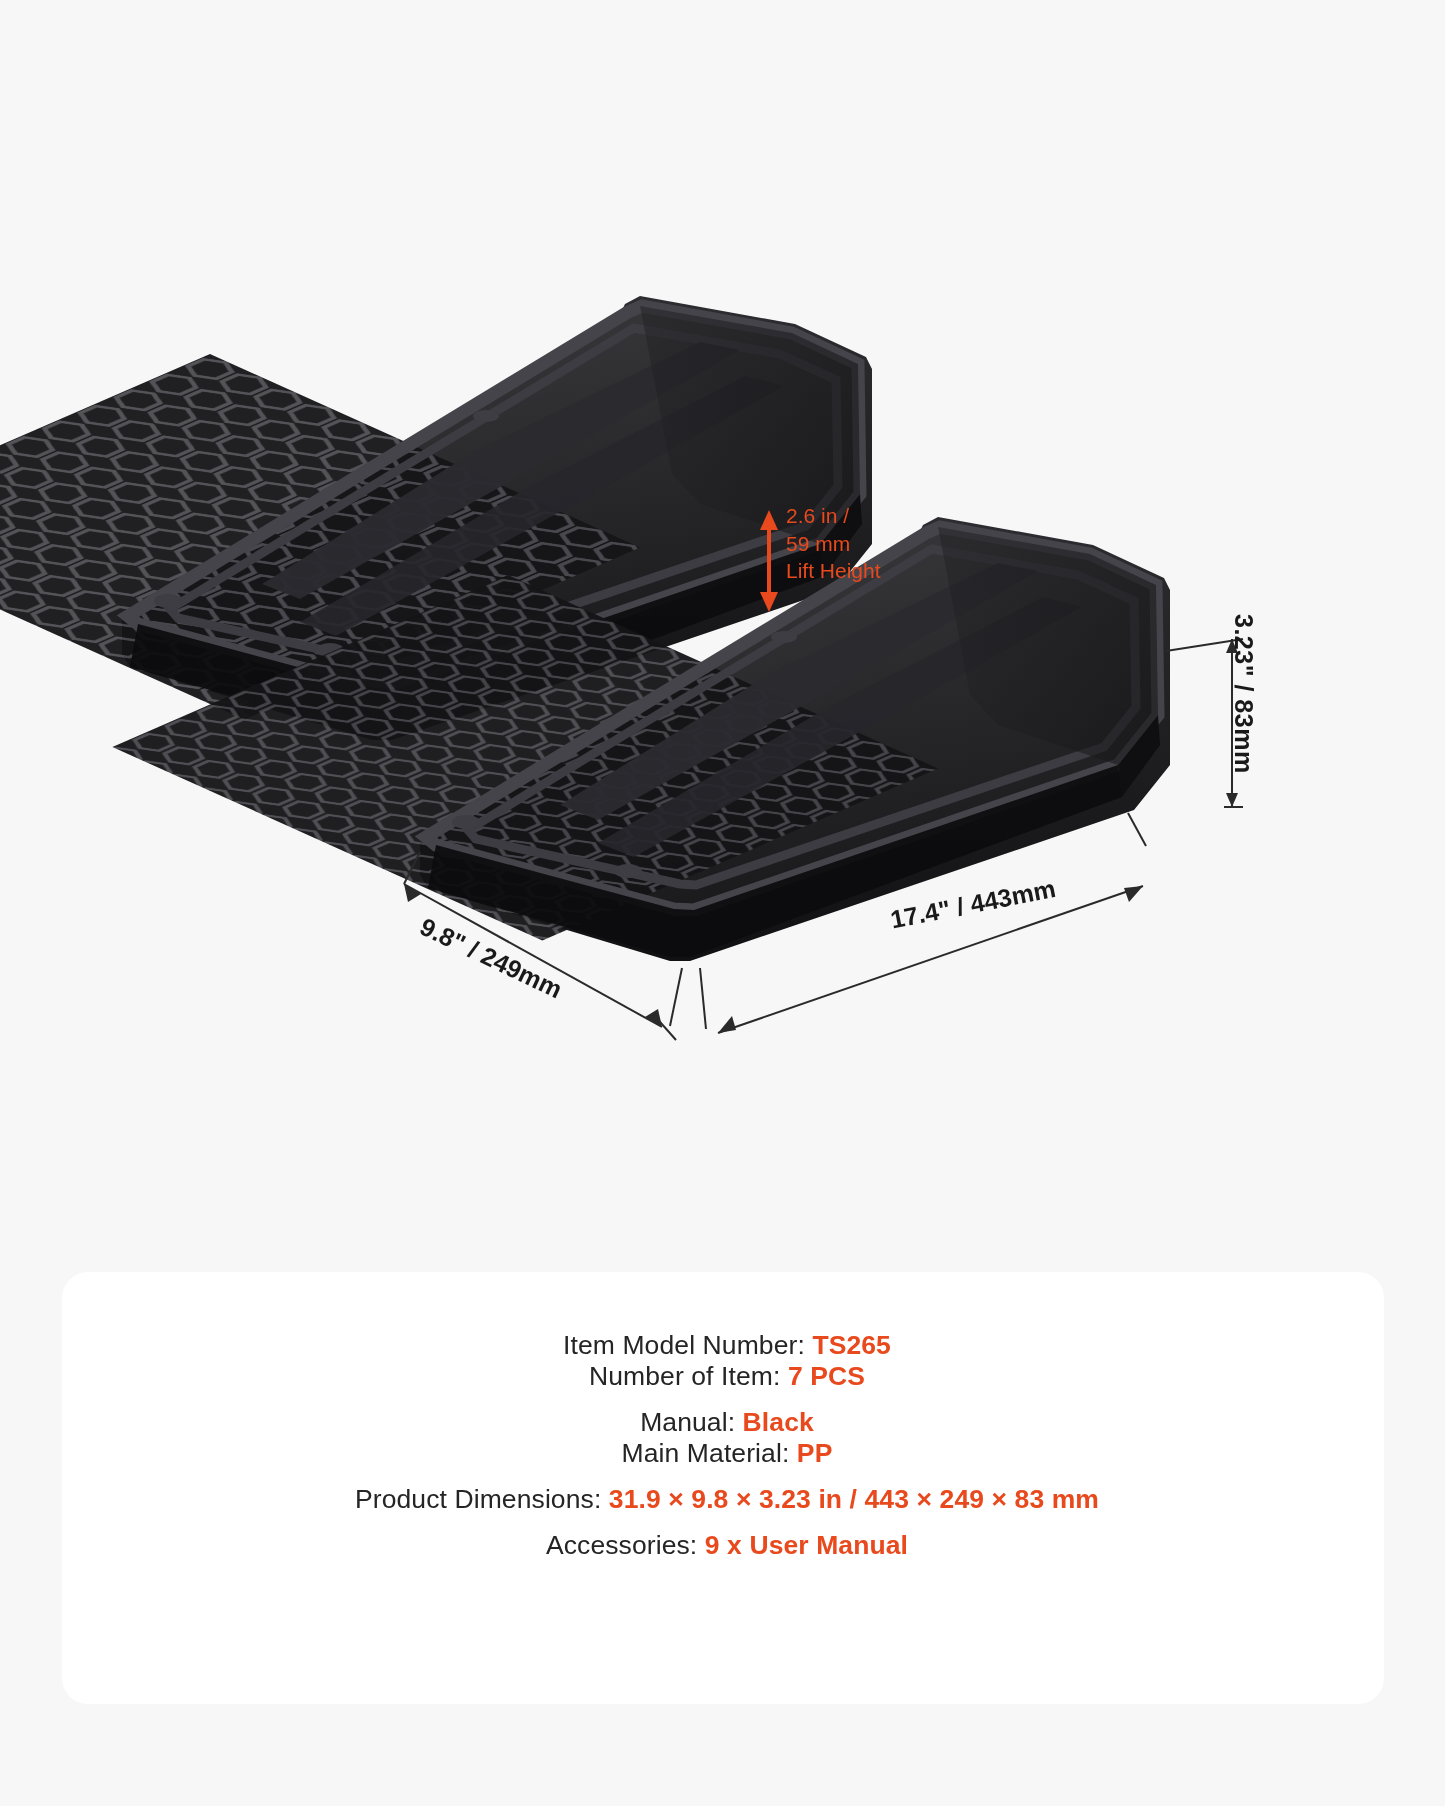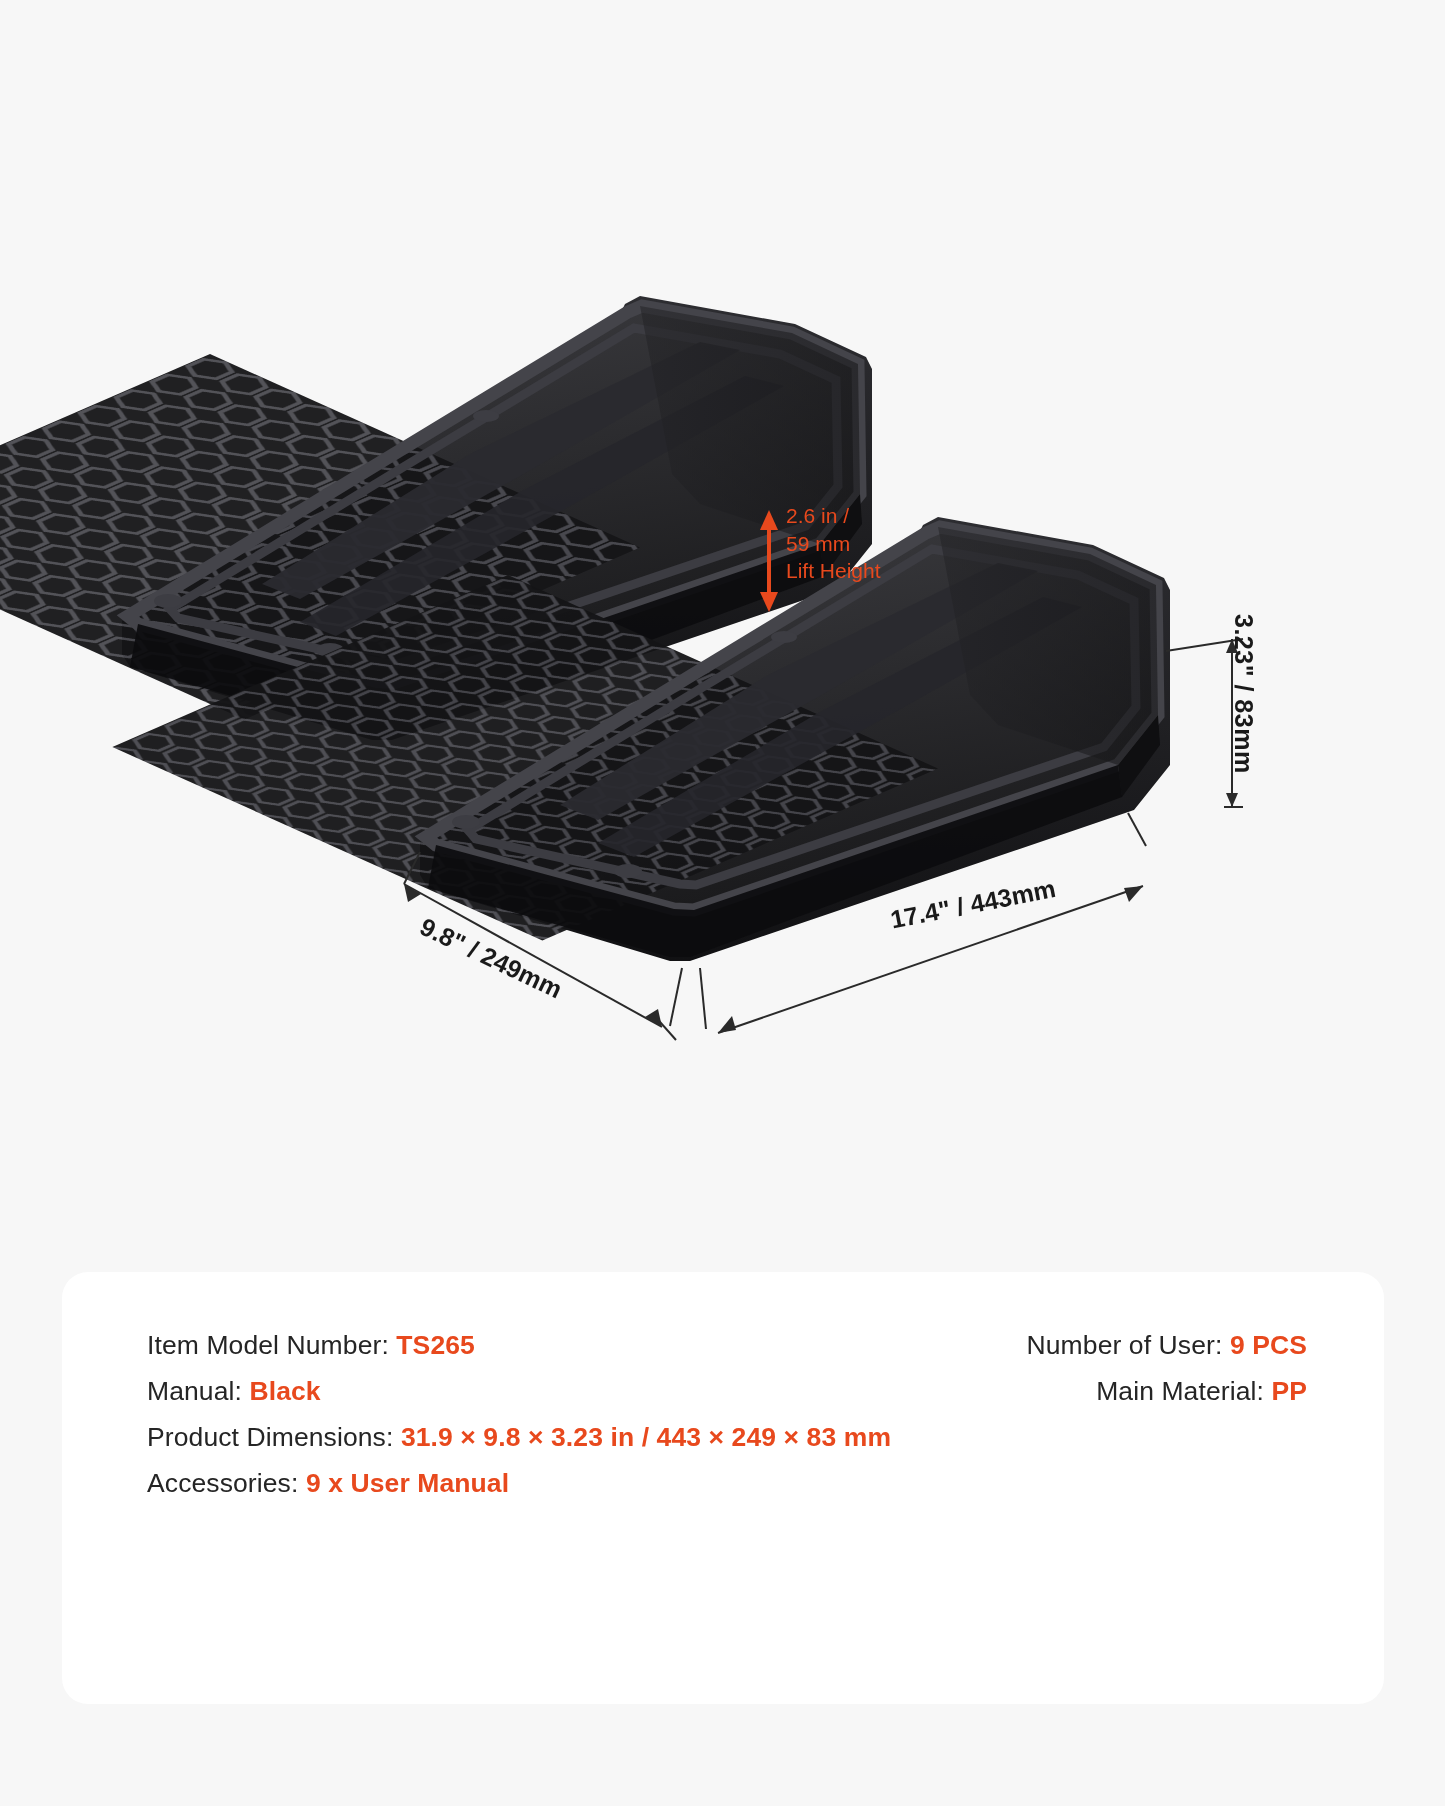--- a/index.html
+++ b/index.html
@@ -91,20 +91,21 @@
     position: absolute;
     left: 85px;
     top: 58px;
     width: 1160px;
   }
   .spec-row {
     display: flex;
     justify-content: space-between;
     align-items: center;
     margin-bottom: 15px;
+    flex-direction: column;
   }
   .spec-item {
     font-size: 26.5px;
     color: #252525;
     white-space: nowrap;
     letter-spacing: 0.1px;
   }
   .spec-item .val {
     color: #e8491d;
     font-weight: bold;
@@ -337,22 +338,22 @@
 
   <div id="spec-card">
     <div class="spec-rows">
 
       <div class="spec-row">
         <div class="spec-item">
           <span>Item Model Number:</span>
           <span class="val">TS265</span>
         </div>
         <div class="spec-item right">
-          <span>Number of User:</span>
-          <span class="val">9 PCS</span>
+          <span>Number of Item:</span>
+          <span class="val">7 PCS</span>
         </div>
       </div>
 
       <div class="spec-row">
         <div class="spec-item">
           <span>Manual:</span>
           <span class="val">Black</span>
         </div>
         <div class="spec-item right">
           <span>Main Material:</span>

